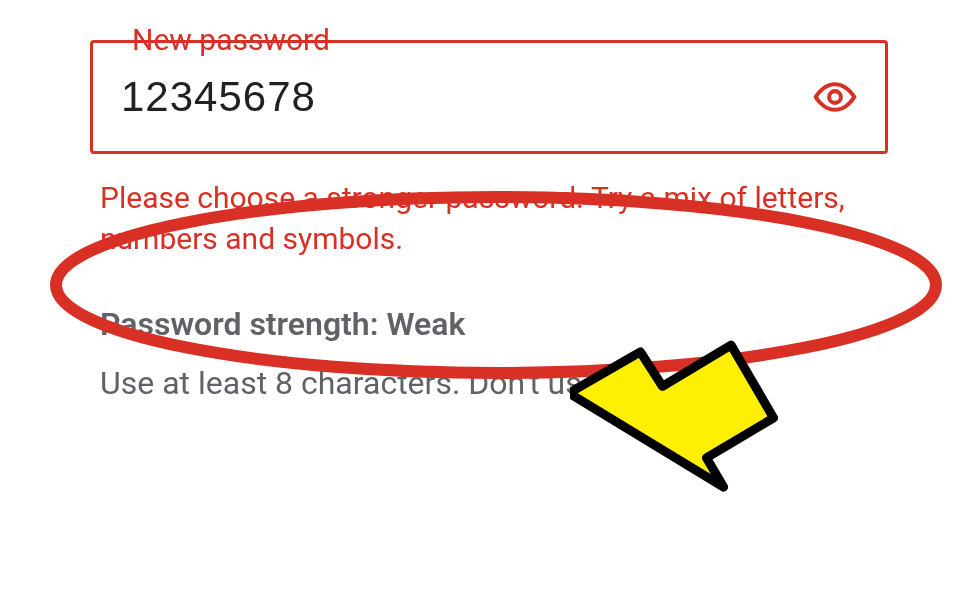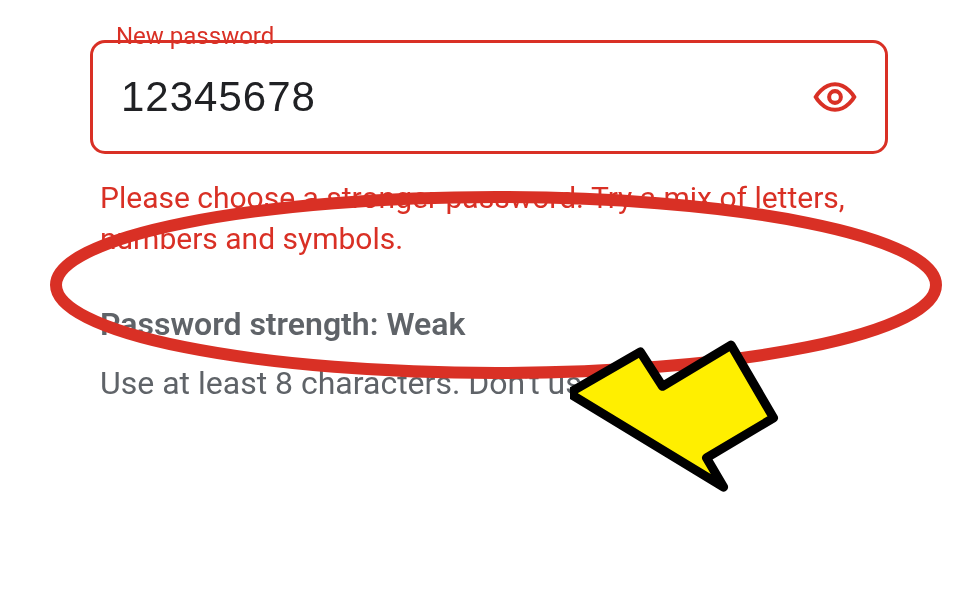--- a/index.html
+++ b/index.html
@@ -14,35 +14,35 @@
       height: 610px;
       padding: 30px 90px;
       position: relative;
     }
     .field-wrapper {
       position: relative;
       margin-top: 10px;
     }
     .field-border {
       border: 3px solid #d93025;
-      border-radius: 15px;
+      border-radius: 4px;
       padding: 28px 24px 28px 28px;
       display: flex;
       align-items: center;
       justify-content: space-between;
       position: relative;
     }
     .field-label {
       position: absolute;
       top: -18px;
-      left: 16px;
+      left: 32px;
       background: #fff;
       padding: 0 10px;
       color: #d93025;
-      font-size: 24px;
+      font-size: 30px;
       font-weight: 400;
     }
     .field-value {
       font-size: 42px;
       color: #202124;
       font-weight: 400;
       letter-spacing: 1px;
       border: none;
       outline: none;
       width: 100%;

